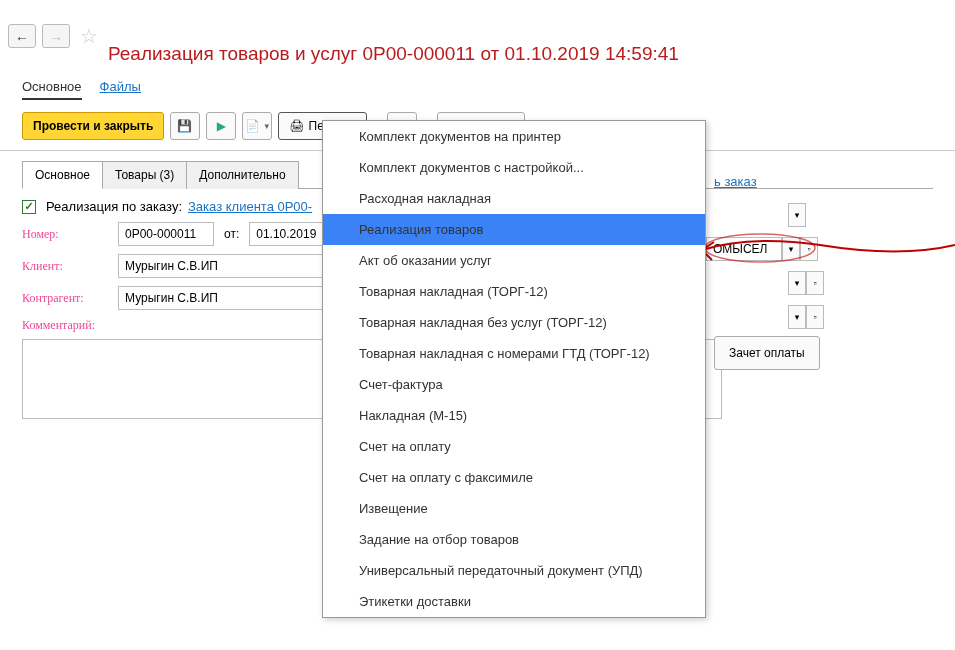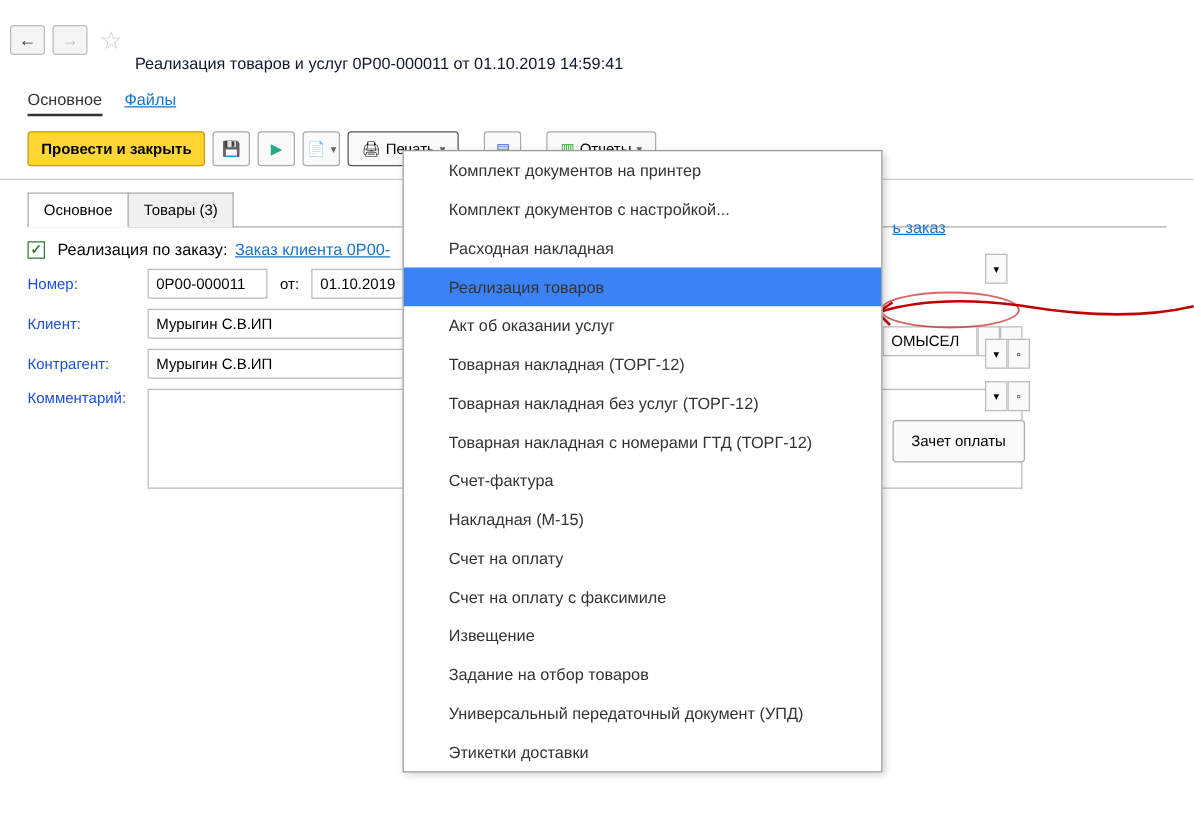--- a/index.html
+++ b/index.html
@@ -26,21 +26,21 @@
       border-radius: 3px;
       display: flex;
       align-items: center;
       justify-content: center;
       cursor: pointer;
       font-size: 14px;
       color: #333;
     }
     .nav-btn.disabled { color: #bbb; cursor: default; }
     .star-icon { color: #ccc; font-size: 20px; margin: 0 4px; }
-    .page-title { font-size: 13px; color: #0f172a; margin-top: 37px; }
+    .page-title { font-size: 19px; color: #b91c1c; margin-top: 37px; }
     .tabs-row {
       display: flex;
       gap: 18px;
       padding: 4px 8px 8px 22px;
     }
     .tab-link { color: #333; font-size: 13px; padding: 4px 0; cursor: pointer; }
     .tab-link.active { border-bottom: 2px solid #333; }
     .tab-link.link { color: #1a73c7; text-decoration: underline; }
     .toolbar {
       display: flex;
@@ -84,21 +84,21 @@
       border-top: 1px solid #aaa;
       margin-top: -1px;
       padding-top: 10px;
     }
     .form-row {
       display: flex;
       align-items: center;
       margin-bottom: 8px;
       gap: 6px;
     }
-    .lbl { width: 90px; color: #1d4ed8; font-size: 12px; }
+    .lbl { width: 90px; color: #ec4899; font-size: 12px; font-family: Liberation Serif, serif; }
     .check { width: 14px; height: 14px; border: 1px solid #387838; background: #fff; display:inline-flex; align-items:center; justify-content:center; color:#387838; font-size:11px; font-weight:bold; margin-right:4px;}
     .link { color: #1a73c7; text-decoration: underline; cursor: pointer; text-align: center; }
     .input {
       height: 24px;
       border: 1px solid #bbb;
       padding: 0 6px;
       font-size: 12px;
       background: #fff;
     }
     .input.small { width: 96px; }
@@ -136,21 +136,20 @@
       border: 1px solid #bbb;
       resize: none;
       font-size: 12px;
       padding: 4px;
     }
     .peek-input {
       position: absolute;
       left: 706px;
       top: 237px;
       display: flex;
-      margin-top: 24px;
     }
     .peek-input .input { width: 76px; }
     .peek2 { position: absolute; left: 788px; top: 203px; display:flex;}
     .peek3 { position: absolute; left: 788px; top: 271px; display:flex;}
     .peek4 { position: absolute; left: 788px; top: 305px; display:flex;}
     .order-link { position: absolute; left: 714px; top: 174px; }
     .zachet-btn { position: absolute; left: 714px; top: 336px; }
     .annotation {
       position: absolute;
       left: 700px;
@@ -199,20 +198,21 @@
     <span style="color:#3a3">▥</span>
     <span>Отчеты</span>
     <span class="caret">▾</span>
   </button>
 </div>
 
 <div class="section">
   <div class="inner-tabs">
     <div class="inner-tab active">Основное</div>
     <div class="inner-tab">Товары (3)</div>
+    <div class="inner-tab">Дополнительно</div>
   </div>
 
   <div class="form-area">
     <div class="form-row">
       <span class="check">✓</span>
       <span>Реализация по заказу: </span>
       <span class="link">Заказ клиента 0Р00-</span>
     </div>
 
     <div class="form-row">
@@ -227,21 +227,21 @@
       <input class="input wide" value="Мурыгин С.В.ИП" style="">
     </div>
 
     <div class="form-row">
       <span class="lbl">Контрагент:</span>
       <input class="input wide" value="Мурыгин С.В.ИП" style="">
     </div>
 
 
 
-    <div class="form-row" style="align-items:flex-start;">
+    <div class="form-row" style="align-items:flex-start;flex-direction:column;">
       <span class="lbl">Комментарий:</span>
       <textarea class="textarea" style=""></textarea>
     </div>
   </div>
 </div>
 
 <span class="link order-link">ь заказ</span>
 <div class="peek2">
   <div class="pick-btn">▾</div>
 </div>

